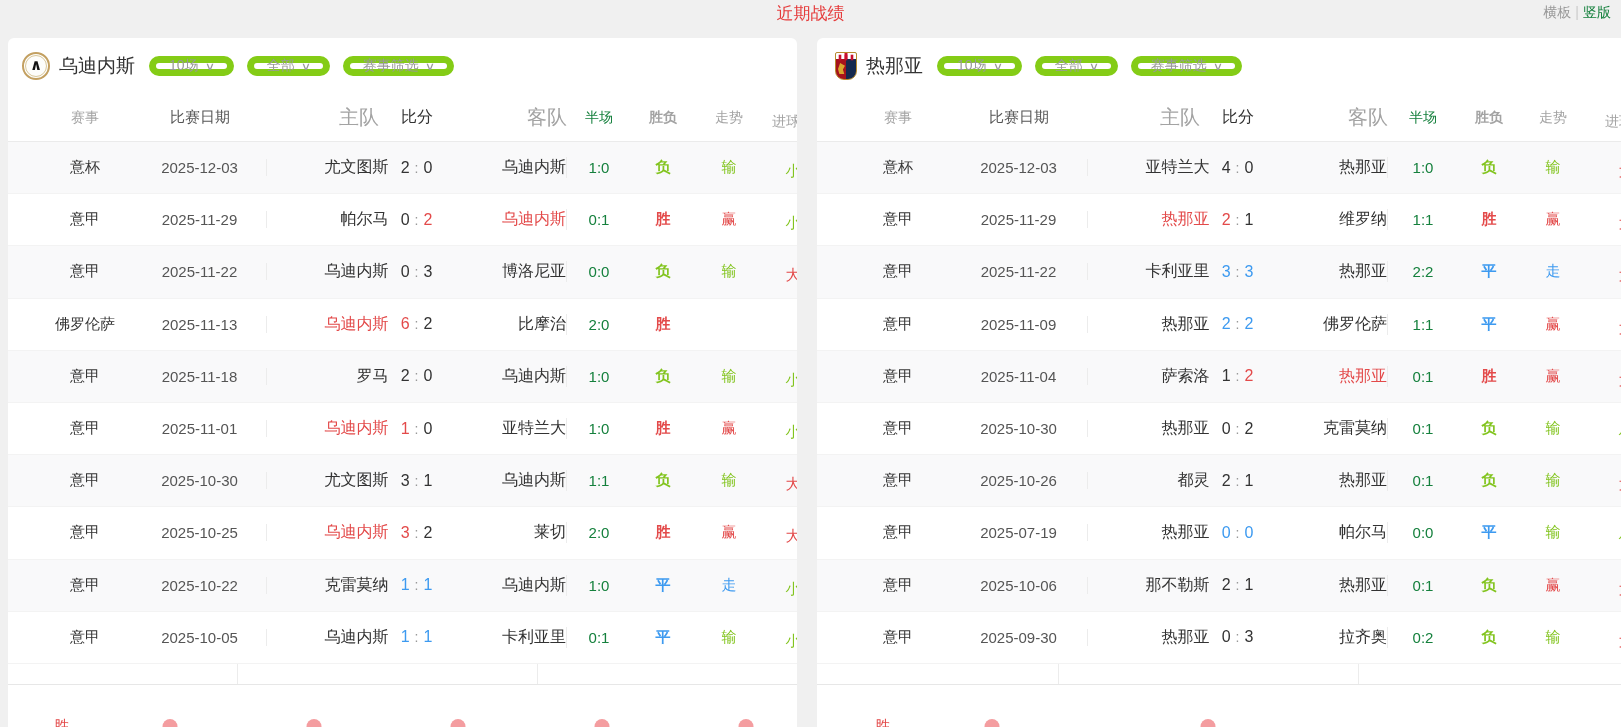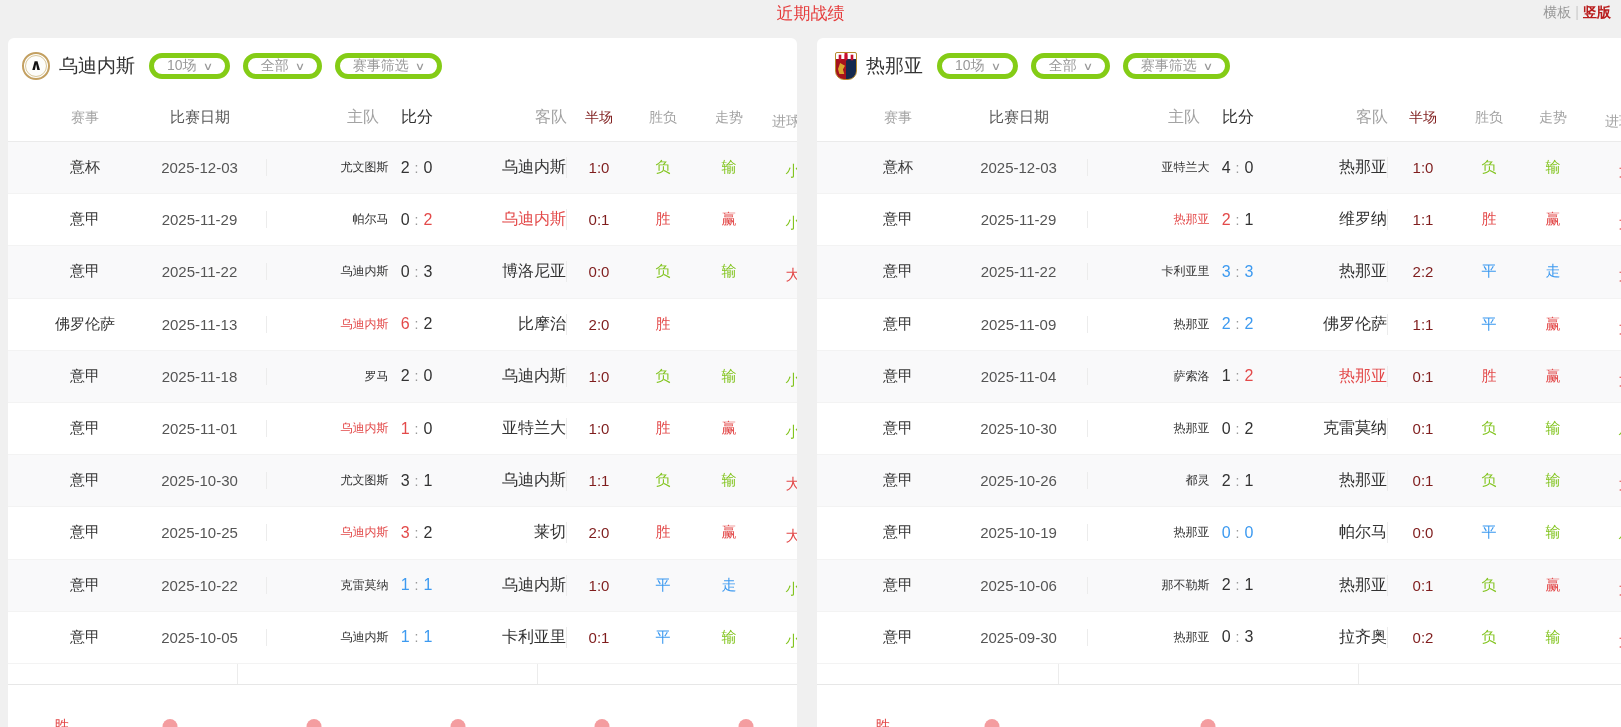--- a/index.html
+++ b/index.html
@@ -11,36 +11,36 @@
   }
   .topbar { position:relative; height:38px; }
   .page-title {
     position:absolute; left:0; right:0; top:2px;
     text-align:center; font-size:17px; color:#e53c3c; font-weight:500;
   }
   .view-toggle {
     position:absolute; right:10px; top:4px; font-size:14px; color:#999;
   }
   .view-toggle .sep { color:#ccc; margin:0 4px; }
-  .view-toggle .active { color:#b91c1c;font-weight:bold; }
+  .view-toggle .active { color:#15803d; }
   .view-toggle span { cursor:pointer; }
 
   .panels { position:relative; height:689px; }
   .panel {
     position:absolute; top:0; bottom:-60px; background:#fff;
     border-radius:6px 6px 0 0; overflow:hidden;
   }
   .panel-left  { left:8px;   width:789px; }
   .panel-right { left:817px; width:820px; }
 
   
   .phead { height:56px; display:flex; align-items:center; padding-left:14px; }
   .team-name { font-size:19px; font-weight:500; color:#333; margin:0 14px 0 9px; }
   .pill {
-    height:26px; border:5px solid #84cc16; border-radius:15px;
+    height:20px; border:7px solid #84cc16; border-radius:15px;
     display:inline-flex; align-items:center; padding:0 13px;
     font-size:14px; color:#999; margin-right:13px; background:#fff; cursor:pointer;
   }
   .pill .chev { font-size:11px; color:#999; margin-left:7px; transform:scaleX(1.3); }
 
   
   .crest-udi {
     width:28px; height:28px; border-radius:50%;
     border:2px solid #c3a061; background:#fdfdfb; position:relative; flex:none;
   }
@@ -74,41 +74,41 @@
   .thead { height:48px; display:flex; align-items:center; font-size:14px; color:#a3a3a3;
            border-bottom:1px solid #ebebeb; }
   .trow  { height:52.2px; display:flex; align-items:center; font-size:15px;
            border-bottom:1px solid #f3f3f3; }
   .tbody .trow:nth-child(odd) { background:#f9f9fa; }
   .cell { flex:none; text-align:center; }
 
   .col-comp  { width:96px;margin-left:29px; }
   .col-date  { width:134px; color:#555; font-size:15px; }
   .col-match { width:300px; display:flex; align-items:center; }
-  .col-half  { width:64px; color:#7f1d1d; }
-  .col-result{ width:64px; }
+  .col-half  { width:64px; color:#15803d; }
+  .col-result{ width:64px;font-weight:bold; }
   .col-trend { width:68px; }
   .col-goals { width:60px;margin-top:8px; }
 
   .panel-right .col-comp  { width:104px; }
   .panel-right .col-date  { width:138px; }
   .panel-right .col-half  { width:70px; }
   .panel-right .col-result{ width:62px; }
   .panel-right .col-trend { width:66px; }
   .panel-right .col-goals { width:80px; }
 
   .tbody .col-date, .tbody .col-match, .padrow .d1, .padrow .d2 { border-right:1px solid #ececec; }
 
-  .col-match .home { flex:1; text-align:right; color:#333; font-size:12px; }
+  .col-match .home { flex:1; text-align:right; color:#333; font-size:16px; }
   .col-match .away { flex:1; text-align:right;  color:#333; font-size:16px; }
   .col-match .score { width:56px; flex:none; text-align:center; font-size:16px; color:#333; white-space:nowrap; }
   .score .colon { font-style:normal; color:#999; margin:0 5px; font-size:14px; }
   .score i { font-style:normal; }
 
-  .thead .col-match .home, .thead .col-match .away { font-size:16px; color:#a3a3a3; }
+  .thead .col-match .home, .thead .col-match .away { font-size:20px; color:#a3a3a3; }
   .thead .col-match .home { padding-right:10px; }
   .thead .col-match .away { padding-left:10px; }
 
   .c-red   { color:#e34a4a !important; }
   .c-green { color:#82c41e !important; }
   .c-blue  { color:#3d9af0 !important; }
 
   .padrow { height:21px; display:flex; border-bottom:1px solid #e7e7e7; }
   .padrow .d1 { width:230px; } .padrow .d2 { width:300px; } .padrow .d3 { flex:1; }
   .panel-right .padrow .d1 { width:242px; }
@@ -428,21 +428,21 @@
       <span class="score"><i>2</i><i class="colon">:</i><i>1</i></span>
       <span class="away">热那亚</span>
     </div>
     <div class="cell col-half"><span>0:1</span></div>
     <div class="cell col-result"><span class="c-green">负</span></div>
     <div class="cell col-trend"><span class="c-green">输</span></div>
     <div class="cell col-goals"><span class="c-red">大</span></div>
   </div>
         <div class="trow">
     <div class="cell col-comp"><span>意甲</span></div>
-    <div class="cell col-date"><span>2025-10-19</span></div>
+    <div class="cell col-date"><span>2025-07-19</span></div>
     <div class="cell col-match">
       <span class="home">热那亚</span>
       <span class="score"><i class="c-blue">0</i><i class="colon">:</i><i class="c-blue">0</i></span>
       <span class="away">帕尔马</span>
     </div>
     <div class="cell col-half"><span>0:0</span></div>
     <div class="cell col-result"><span class="c-blue">平</span></div>
     <div class="cell col-trend"><span class="c-green">输</span></div>
     <div class="cell col-goals"><span class="c-green">小</span></div>
   </div>

